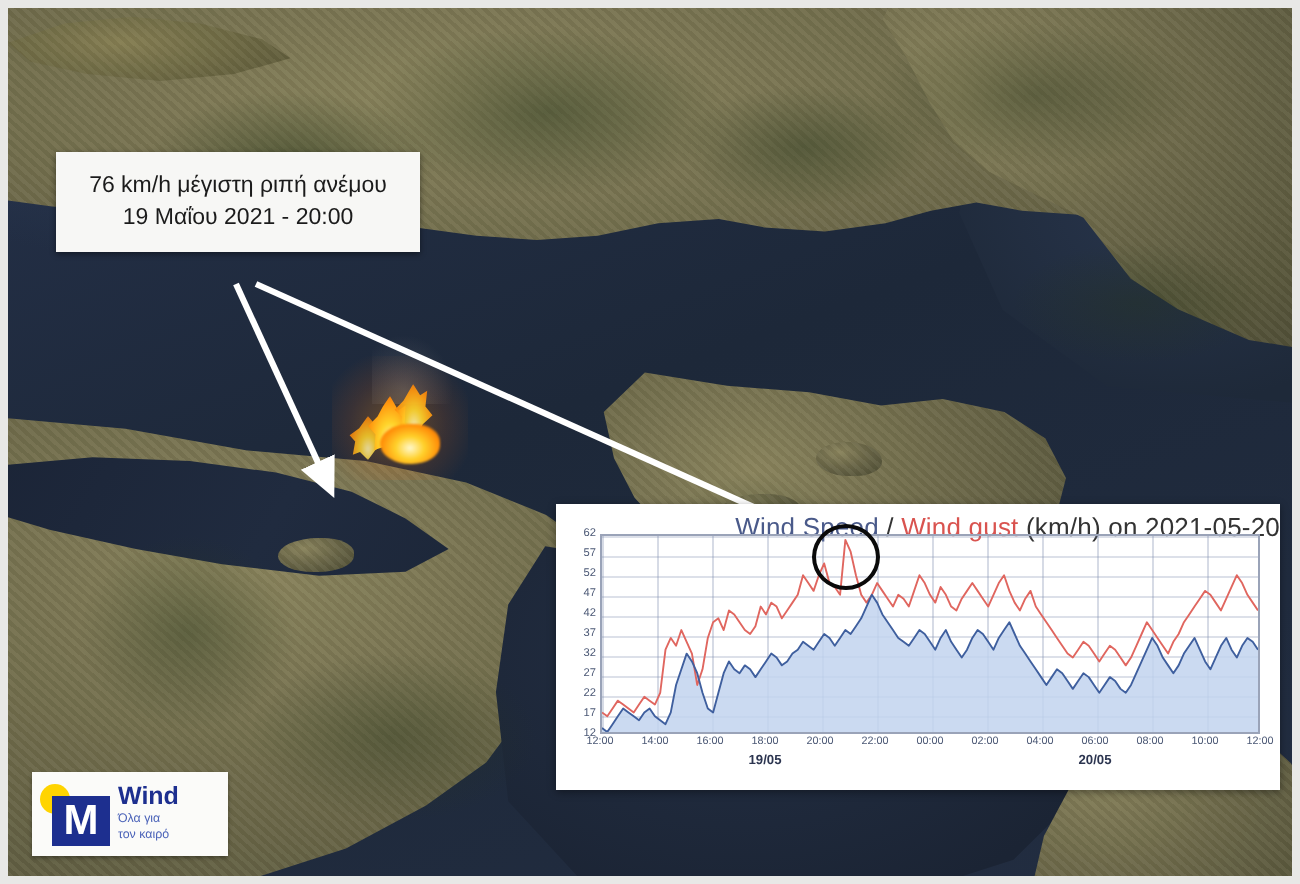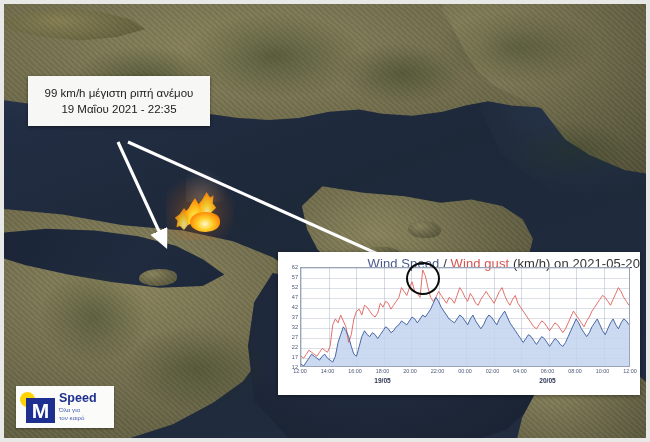--- a/index.html
+++ b/index.html
@@ -295,22 +295,22 @@
         <path d="M0,0 L6.4,3 L0,6 Z" fill="#ffffff"></path>
       </marker>
     </defs>
 
     <line x1="118" y1="142" x2="163" y2="240" stroke="#ffffff" stroke-width="3.1" marker-end="url(#ah)"></line>
 
     <line x1="128" y1="142" x2="418" y2="272" stroke="#ffffff" stroke-width="3.1" marker-end="url(#ah)"></line>
   </svg>
 
   <div id="callout">
-    <div>99 km/h μέγιστη ριπή ανέμου</div>
-    <div>19 Μαΐου 2021 - 22:35</div>
+    <div>76 km/h μέγιστη ριπή ανέμου</div>
+    <div>19 Μαΐου 2021 - 20:00</div>
   </div>
 
   <div id="chart-panel">
     <div id="chart-title">
       <span>Wind Speed</span><span class="rest"> / </span><span class="gust">Wind gust</span><span class="rest"> (km/h) on 2021-05-20</span>
     </div>
     <div id="plot-wrap">
       <div id="plot">
         <svg id="series-svg" viewBox="0 0 330 100" preserveAspectRatio="none">
             <path d="M0,100 L0.00,98.00 L2.66,100.00 L5.32,96.00 L7.98,92.00 L10.65,88.00 L13.31,90.00 L15.97,92.00 L18.63,94.00 L21.29,90.00 L23.95,88.00 L26.61,92.00 L29.27,94.00 L31.94,96.00 L34.60,90.00 L37.26,76.00 L39.92,68.00 L42.58,60.00 L45.24,64.00 L47.90,70.00 L50.56,80.00 L53.23,88.00 L55.89,90.00 L58.55,80.00 L61.21,70.00 L63.87,64.00 L66.53,68.00 L69.19,70.00 L71.85,66.00 L74.52,68.00 L77.18,72.00 L79.84,68.00 L82.50,64.00 L85.16,60.00 L87.82,62.00 L90.48,66.00 L93.15,64.00 L95.81,60.00 L98.47,58.00 L101.13,54.00 L103.79,56.00 L106.45,58.00 L109.11,54.00 L111.77,50.00 L114.44,52.00 L117.10,56.00 L119.76,52.00 L122.42,48.00 L125.08,50.00 L127.74,46.00 L130.40,42.00 L133.06,36.00 L135.73,30.00 L138.39,34.00 L141.05,40.00 L143.71,44.00 L146.37,48.00 L149.03,52.00 L151.69,54.00 L154.35,56.00 L157.02,52.00 L159.68,48.00 L162.34,50.00 L165.00,54.00 L167.66,58.00 L170.32,52.00 L172.98,48.00 L175.65,54.00 L178.31,58.00 L180.97,62.00 L183.63,58.00 L186.29,52.00 L188.95,48.00 L191.61,50.00 L194.27,54.00 L196.94,58.00 L199.60,52.00 L202.26,48.00 L204.92,44.00 L207.58,50.00 L210.24,56.00 L212.90,60.00 L215.56,64.00 L218.23,68.00 L220.89,72.00 L223.55,76.00 L226.21,72.00 L228.87,68.00 L231.53,70.00 L234.19,74.00 L236.85,78.00 L239.52,74.00 L242.18,70.00 L244.84,72.00 L247.50,76.00 L250.16,80.00 L252.82,76.00 L255.48,72.00 L258.15,74.00 L260.81,78.00 L263.47,80.00 L266.13,76.00 L268.79,70.00 L271.45,64.00 L274.11,58.00 L276.77,52.00 L279.44,56.00 L282.10,62.00 L284.76,66.00 L287.42,70.00 L290.08,66.00 L292.74,60.00 L295.40,56.00 L298.06,52.00 L300.73,58.00 L303.39,64.00 L306.05,68.00 L308.71,62.00 L311.37,56.00 L314.03,52.00 L316.69,58.00 L319.35,62.00 L322.02,56.00 L324.68,52.00 L327.34,54.00 L330.00,58.00 L330,100 Z" fill="#c2d3ee" fill-opacity="0.85" stroke="none"></path>
@@ -351,21 +351,21 @@
     </div>
   </div>
   <div id="peak-circle"></div>
 
   <div id="logo">
     <div id="logo-mark">
       <div id="sun"></div>
       <div id="mbox">M</div>
     </div>
     <div id="logo-text">
-      <div id="logo-name">Speed</div>
+      <div id="logo-name">Wind</div>
       <div id="logo-tag">
         <div>Όλα για</div>
         <div>τον καιρό</div>
       </div>
     </div>
   </div>
 
 </div>
 
 </body></html>

